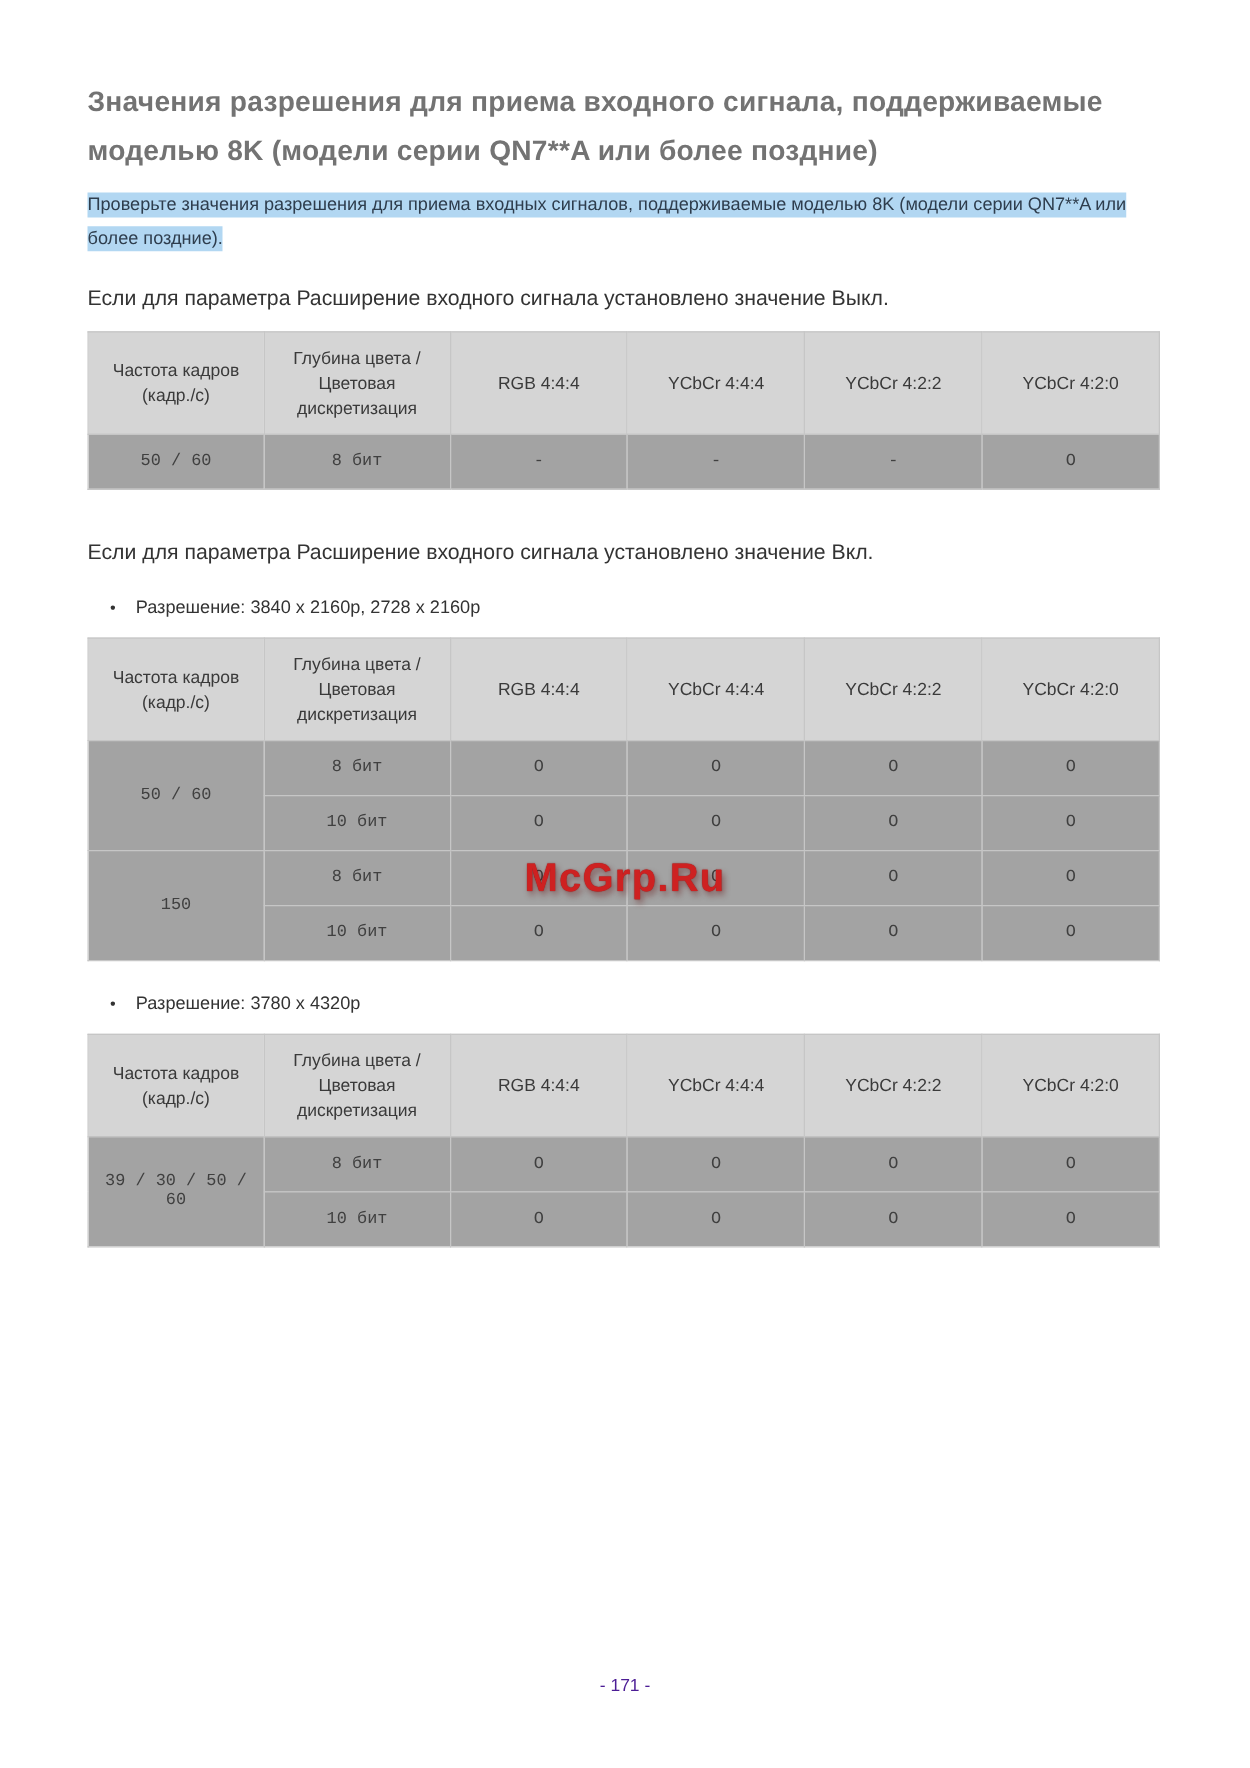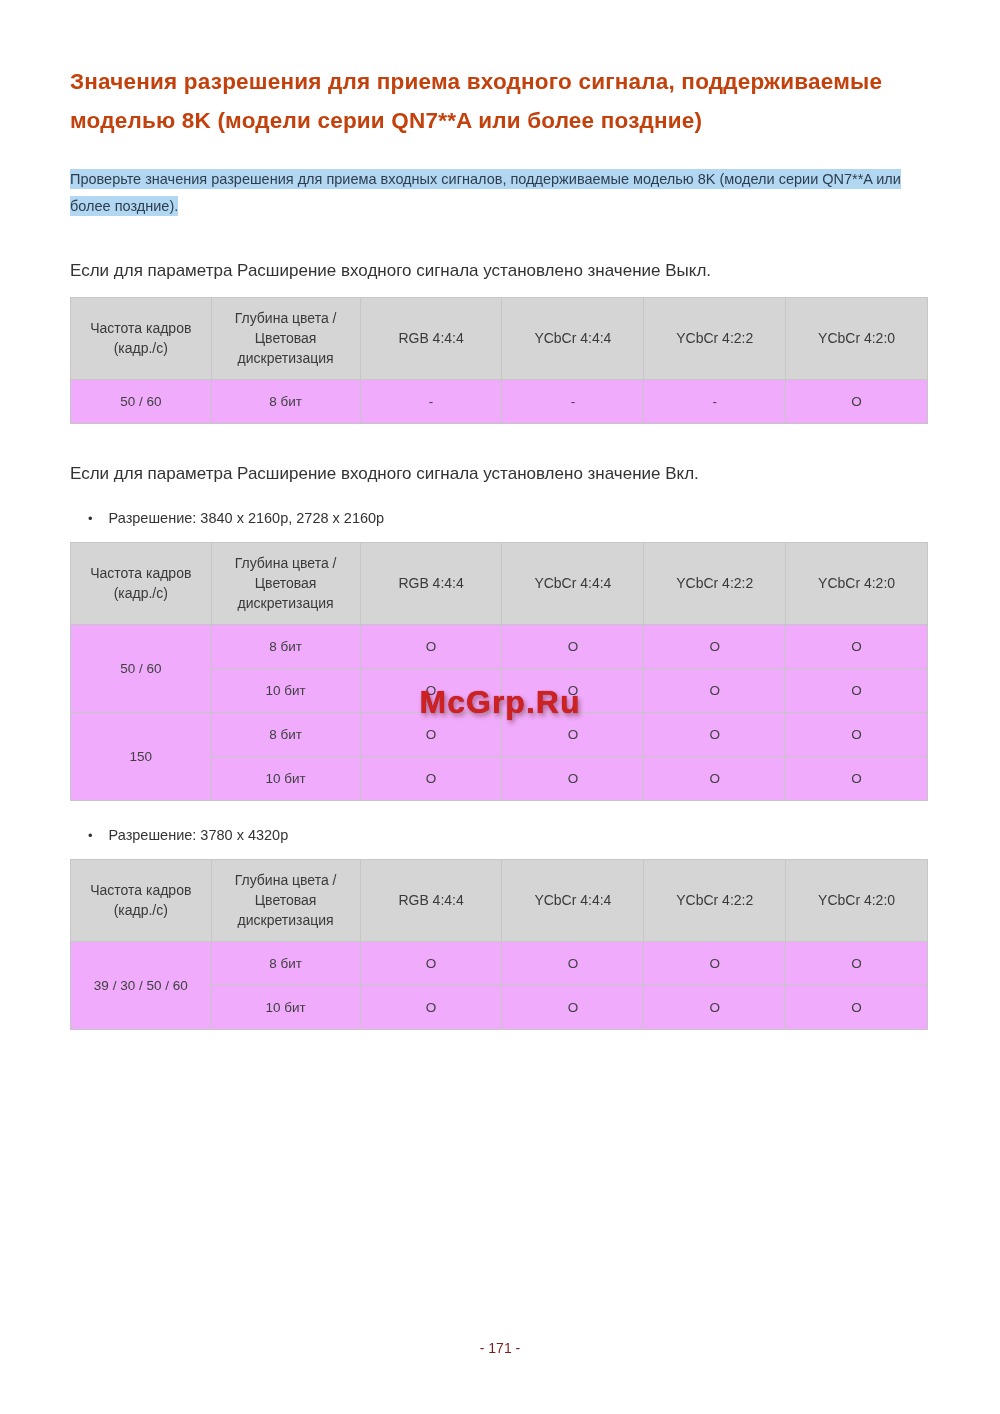--- a/index.html
+++ b/index.html
@@ -16,44 +16,44 @@
     margin: 0 auto;
     background: #ffffff;
     overflow: hidden;
   }
   .content { padding: 62px 72px 0 70px; }
 
   h1.title {
     font-size: 22.5px;
     font-weight: 600;
     line-height: 1.75;
-    color: #c2410c;
+    color: #737373;
     letter-spacing: 0.2px;
     max-width: 880px;
   }
 
   .intro {
-    margin-top: 25px;
+    margin-top: 10px;
     font-size: 14.5px;
     line-height: 1.9;
     max-width: 880px;
   }
   .intro .hl {
     background: var(--highlight, #b2d7f2);
     color: #2e3d4d;
     padding: 2px 0;
     box-decoration-break: clone;
     -webkit-box-decoration-break: clone;
   }
 
   h2.section-heading {
     font-size: 17px;
     font-weight: 400;
     color: #333333;
-    margin-top: 40px;
+    margin-top: 23px;
   }
   h2.section-heading.second { margin-top: 40px; }
 
   table.res-table {
     width: 100%;
     border-collapse: collapse;
     table-layout: fixed;
     margin-top: 16px;
     font-size: 14px;
     color: #404040;
@@ -68,21 +68,22 @@
     background: var(--table-header-bg, #d5d5d5);
     font-weight: 400;
     line-height: 1.45;
     padding: 10px 6px;
     color: #3a3a3a;
   }
   table.res-table tbody td {
     height: 28px;
     padding: 14px 4px;
     font-size: 13.5px;
-    background: #f0abfc;
+    background: #a3a3a3;
+    font-family: Liberation Mono, monospace;
   }
 
   .bullet {
     display: flex;
     align-items: baseline;
     margin: 26px 0 0 18px;
     font-size: 14.5px;
     color: #333333;
   }
   .bullet .dot { margin-right: 16px; font-size: 13px; }
@@ -101,21 +102,21 @@
     pointer-events: none;
   }
 
   .footer {
     position: absolute;
     bottom: 58px;
     left: 0;
     width: 100%;
     text-align: center;
     font-size: 14px;
-    color: #7f1d1d;
+    color: #4c1d95;
   }
 
   col.c-freq  { width: 16.4%; }
   col.c-depth { width: 17.4%; }
   col.c-val   { width: 16.55%; }
 </style>
 </head>
 <body>
 
 <div class="page">

